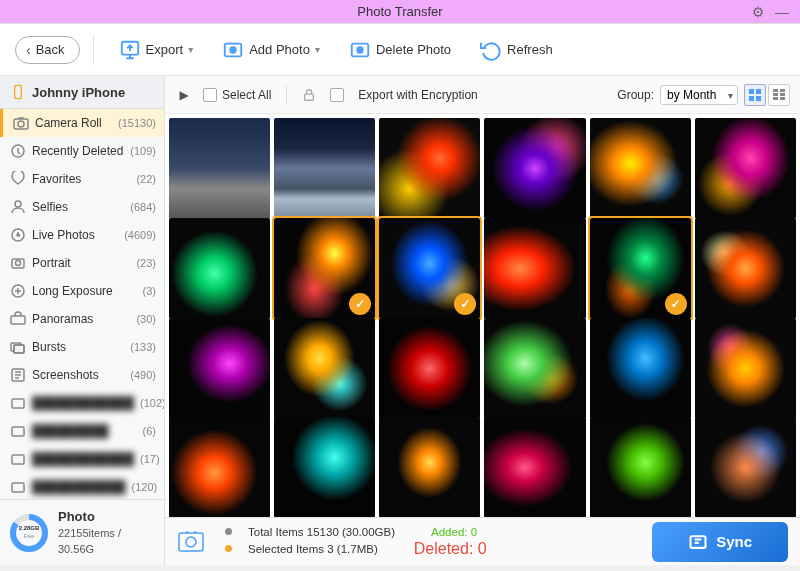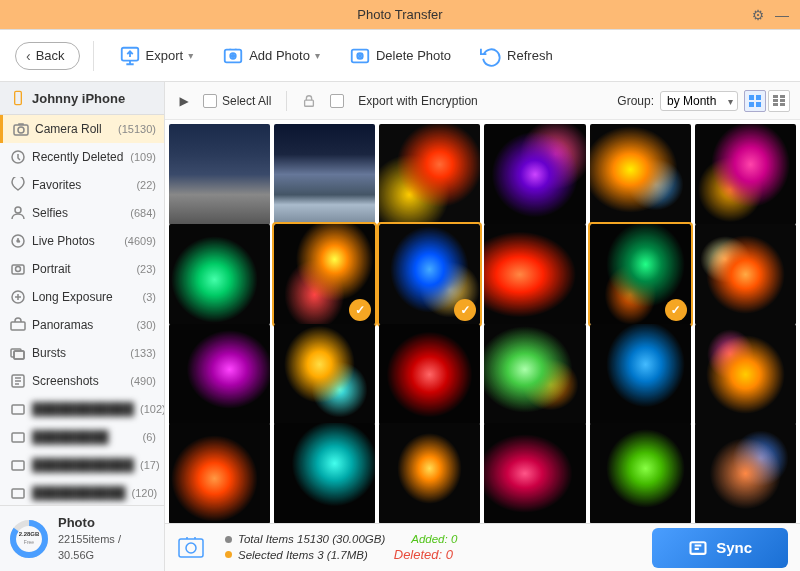--- a/index.html
+++ b/index.html
@@ -1,19 +1,19 @@
 <!DOCTYPE html>
 <html><head>
   <meta charset="utf-8">
   <style>
     * { box-sizing: border-box; margin: 0; padding: 0; }
     body { font-family: -apple-system, BlinkMacSystemFont, 'Segoe UI', Arial, sans-serif; width: 800px; height: 571px; overflow: hidden; background: #f0f0f0; font-size: 12px; }
 
     
-    .title-bar { height: 30px; background: #fdba74; display: flex; align-items: center; justify-content: center; border-bottom: 1px solid #ddd; position: relative; }
+    .title-bar { height: 24px; background: #f0abfc; display: flex; align-items: center; justify-content: center; border-bottom: 1px solid #ddd; position: relative; }
     .title-bar-title { font-size: 13px; color: #333; }
     .title-bar-controls { position: absolute; right: 10px; display: flex; gap: 8px; align-items: center; }
     .title-bar-btn { width: 16px; height: 16px; display: flex; align-items: center; justify-content: center; cursor: pointer; color: #666; font-size: 14px; }
 
     
     .toolbar { height: 52px; background: #fff; border-bottom: 1px solid #e0e0e0; display: flex; align-items: center; padding: 0 15px; gap: 5px; }
     .back-btn { background: #fff; border: 1.5px solid #b0b0b0; border-radius: 15px; padding: 5px 14px 5px 10px; cursor: pointer; display: flex; align-items: center; gap: 5px; font-size: 13px; color: #333; }
     .back-btn .arrow { font-size: 14px; color: #555; }
     .toolbar-sep { width: 1px; height: 30px; background: #e0e0e0; margin: 0 8px; }
     .toolbar-action { display: flex; align-items: center; gap: 5px; padding: 6px 12px; cursor: pointer; border: none; background: none; font-size: 13px; color: #333; border-radius: 4px; }
@@ -64,25 +64,25 @@
     .photo-grid { flex: 1; overflow-y: auto; padding: 4px; display: grid; grid-template-columns: repeat(6, 1fr); gap: 4px; align-content: start; }
     .photo-cell { position: relative; aspect-ratio: 1; background: #111; border-radius: 2px; overflow: hidden; cursor: pointer; }
     .photo-cell.selected { outline: 2.5px solid #f5a623; }
     .photo-cell .photo-inner { width: 100%; height: 100%; display: flex; align-items: center; justify-content: center; overflow: hidden; }
     .photo-cell .check-badge { position: absolute; bottom: 4px; right: 4px; width: 22px; height: 22px; background: #f5a623; border-radius: 50%; display: flex; align-items: center; justify-content: center; color: #fff; font-size: 12px; font-weight: bold; }
 
     
     .status-bar { height: 48px; border-top: 1px solid #e0e0e0; background: #fafafa; display: flex; align-items: center; padding: 0 12px; gap: 20px; }
     .status-icon { width: 28px; height: 28px; flex-shrink: 0; }
     .status-info { display: flex; flex-direction: column; gap: 2px; }
-    .status-row { display: flex; align-items: center; gap: 6px; font-size: 11.5px; color: #333; font-style: italic; }
+    .status-row { display: flex; align-items: center; gap: 16px; font-size: 11.5px; color: #333; }
     .status-dot { width: 7px; height: 7px; border-radius: 50%; background: #888; flex-shrink: 0; }
     .status-dot.yellow { background: #f5a623; }
     .status-added { color: #52c41a; font-size: 11.5px; }
-    .status-deleted { color: #e74c3c; font-size: 13px; }
+    .status-deleted { color: #e74c3c; font-size: 16px; }
     .sync-btn { margin-left: auto; background: linear-gradient(135deg, #4a9eff, #1a6fd4); color: #fff; border: none; border-radius: 6px; padding: 10px 36px; font-size: 15px; font-weight: 600; cursor: pointer; display: flex; align-items: center; gap: 8px; height: 40px; }
     .sync-btn svg { width: 20px; height: 20px; }
 
     
     .fw1 { background: radial-gradient(ellipse at 60% 40%, #ff6b35 0%, #ff3300 15%, transparent 50%), radial-gradient(ellipse at 30% 70%, #ffcc00 0%, transparent 40%), #0a0a0a; }
     .fw2 { background: radial-gradient(ellipse at 50% 50%, #cc44ff 0%, #6600cc 20%, transparent 60%), radial-gradient(ellipse at 70% 30%, #ff4488 0%, transparent 35%), #050505; }
     .fw3 { background: radial-gradient(ellipse at 40% 45%, #ffee00 0%, #ff8800 20%, transparent 55%), radial-gradient(ellipse at 65% 60%, #44aaff 0%, transparent 30%), #080808; }
     .fw4 { background: radial-gradient(ellipse at 55% 40%, #ff44aa 0%, #cc0088 20%, transparent 50%), radial-gradient(ellipse at 35% 65%, #ffaa00 0%, transparent 35%), #060606; }
     .fw5 { background: radial-gradient(ellipse at 45% 55%, #44ffaa 0%, #00cc66 20%, transparent 55%), #070707; }
     .fw6 { background: radial-gradient(ellipse at 60% 35%, #ffff44 0%, #ff8800 15%, transparent 45%), radial-gradient(ellipse at 40% 70%, #ff4444 0%, transparent 35%), #050505; }

